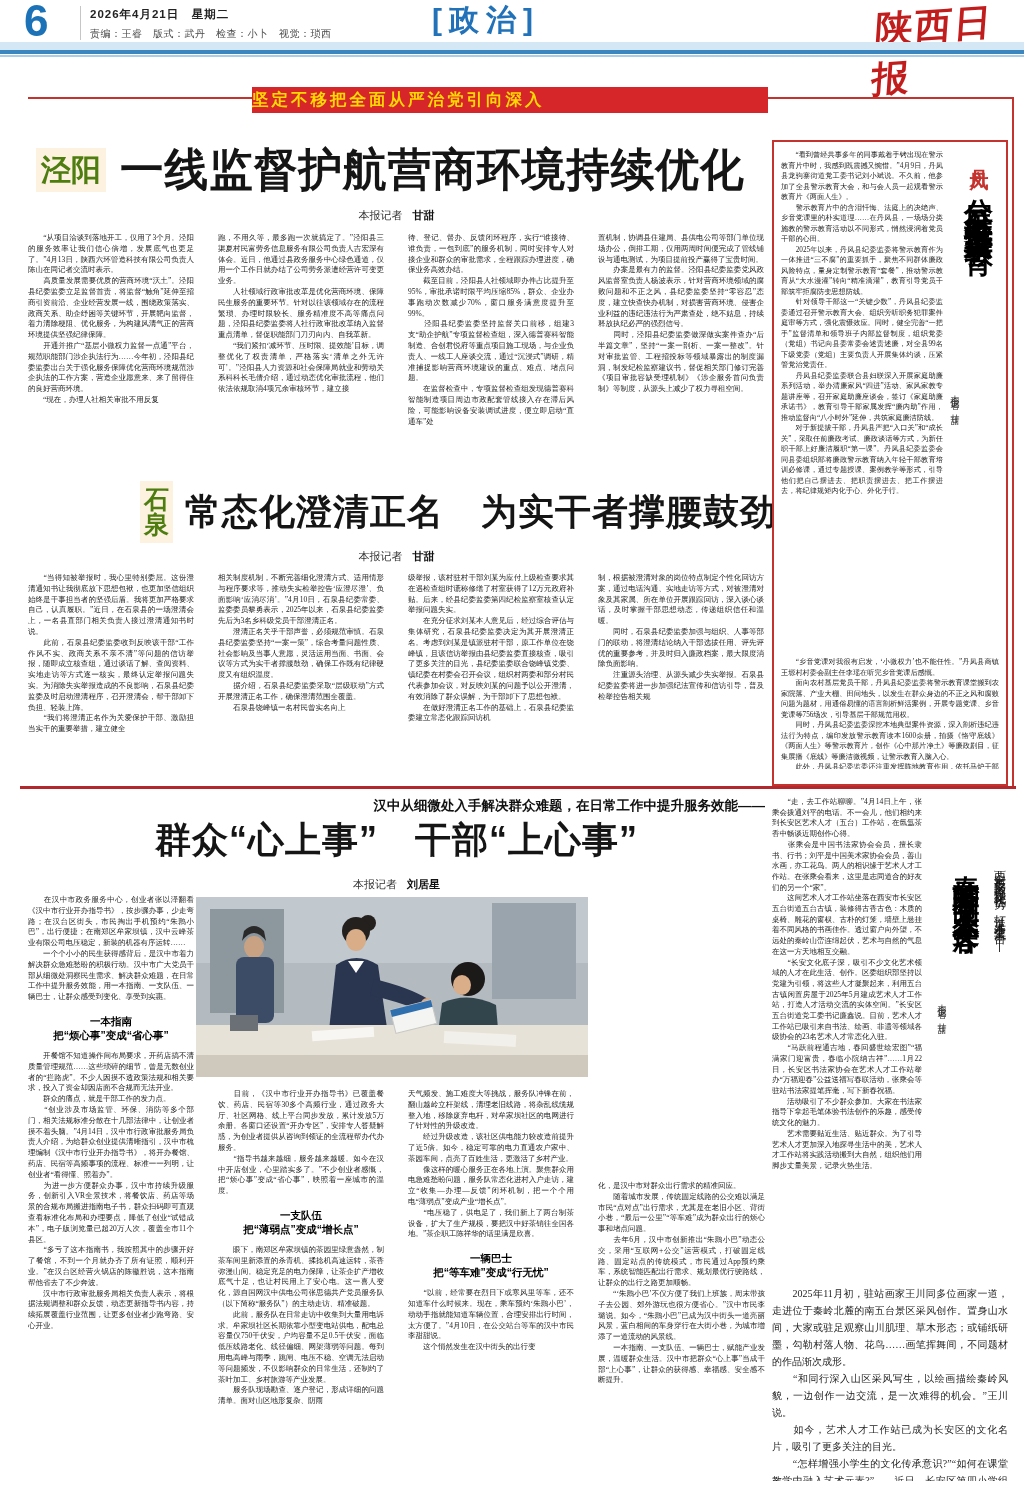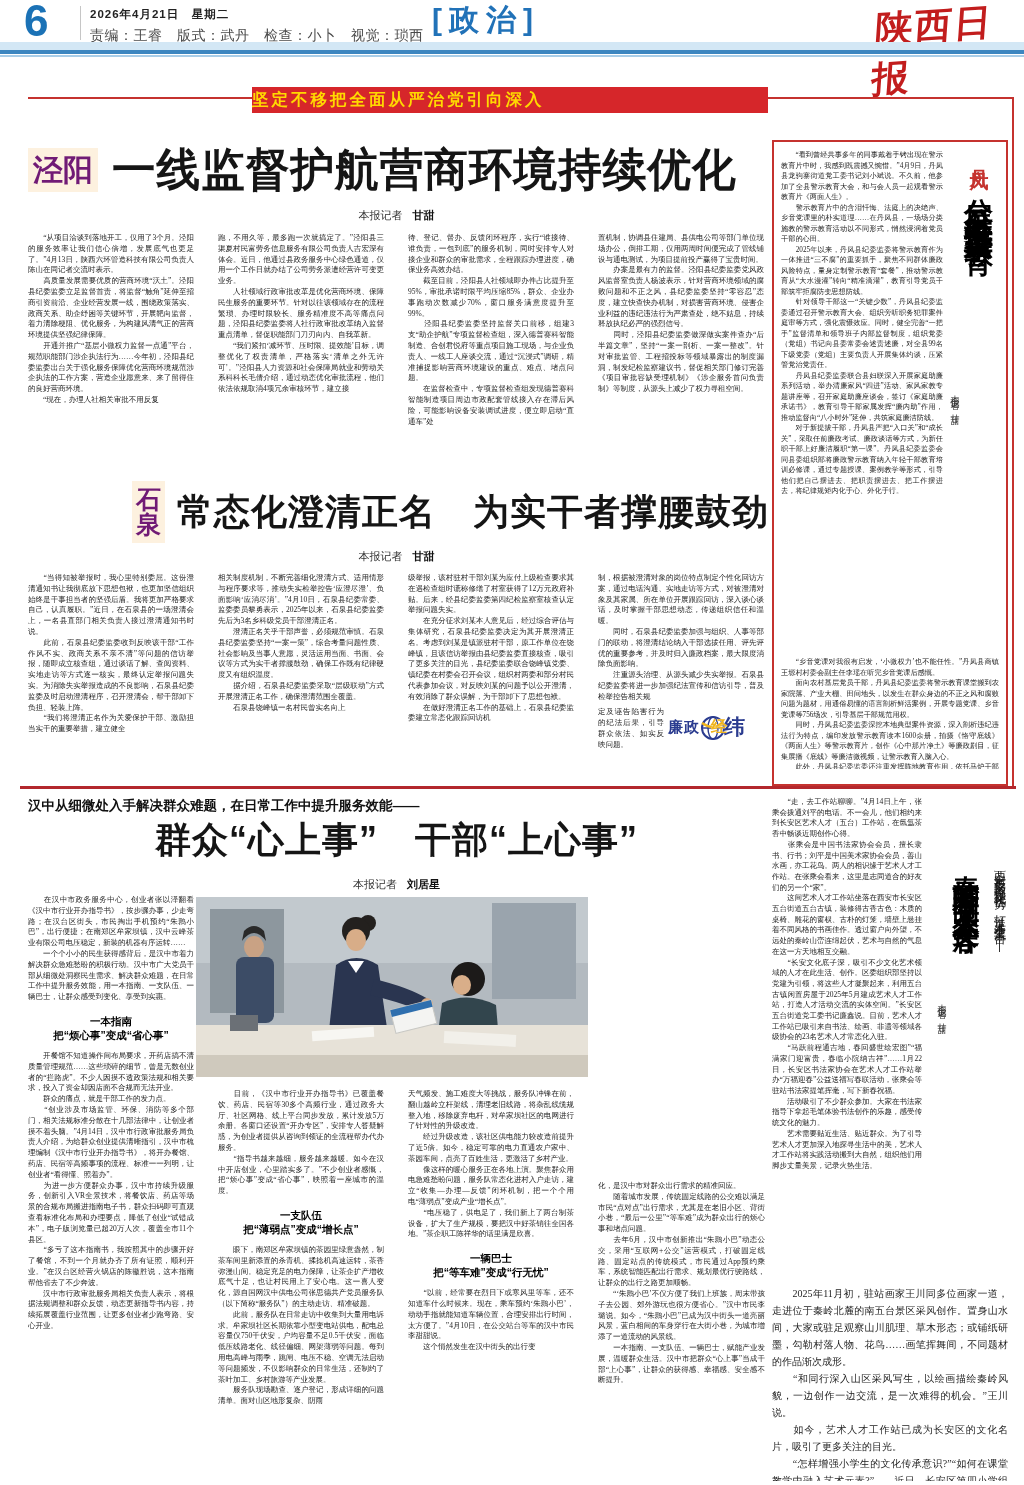--- a/index.html
+++ b/index.html
@@ -6,37 +6,37 @@
   .page{position:relative;width:1024px;height:1485px;background:#ffffff;overflow:hidden;
         font-family:"Liberation Sans",sans-serif;color:#151515;}
   .abs{position:absolute;}
   .serif{font-family:"Liberation Serif",serif;}
   .flow{white-space:pre-line;text-align:justify;}
   .bodytext{font-size:7.5px;line-height:10.8px;color:#1d1d1d;overflow:hidden;font-family:"Liberation Serif",serif;}
   
   .pagenum{left:24px;top:-4px;font-size:44px;font-weight:700;color:#1b72b6;}
   .hdr-div{left:80px;top:6px;width:1px;height:34px;background:#c6c6c6;}
   .hdr-date{left:90px;top:7px;font-size:11.5px;font-weight:700;color:#222;letter-spacing:1px;}
-  .hdr-credits{left:90px;top:27px;font-size:14px;color:#4a4a4a;letter-spacing:.5px;}
+  .hdr-credits{left:90px;top:27px;font-size:10px;color:#4a4a4a;letter-spacing:.5px;}
   .hdr-section{left:432px;top:0px;font-size:30px;color:#2172b8;font-weight:700;letter-spacing:7px;}
   .hdr-masthead{left:874px;top:0px;font-size:37px;color:#c21d1d;font-weight:900;letter-spacing:2px;
                 font-family:"Liberation Serif",serif;transform:skewX(-8deg) rotate(-4deg);}
   .band1{left:0;top:42px;width:1024px;height:8px;background:#d3e7f5;}
   .band2{left:0;top:50px;width:1024px;height:4px;background:#3c86c0;}
   .band3{left:0;top:55px;width:1024px;height:2px;background:#a8cde8;}
   
   .rule-top{left:28px;top:97px;width:986px;height:2px;background:#c5332f;}
   .rule-right{left:1012px;top:97px;width:2px;height:691px;background:#c5332f;}
   .rule-bottom{left:20px;top:786px;width:996px;height:3px;background:#b3282d;}
   
   .banner{left:252px;top:87px;width:516px;height:26px;background:#d6262a;display:flex;align-items:center;
           justify-content:flex-start;z-index:3;}
   .banner span{color:#ffd900;font-size:16.5px;font-weight:800;letter-spacing:3px;}
   
-  .tag{background:#fdf1df;color:#701a75;font-weight:900;line-height:1;display:inline-block;}
+  .tag{background:#fdf1df;color:#4d7c0f;font-weight:900;line-height:1;display:inline-block;margin-left:8px;}
   .byline{text-align:center;font-size:11px;color:#333;}
   .byline .bn{font-weight:700;margin-left:10px;color:#111;}
   .cols{display:flex;gap:24px;}
   .sub{font-weight:800;font-size:10.5px;text-align:center;line-height:14px;margin:11px 0 9px 0;
        white-space:pre-line;color:#000;font-family:"Liberation Sans",sans-serif;}
   
   .jy{left:28px;top:140px;width:737px;}
   .jy-head{display:flex;align-items:center;gap:14px;}
   .jy .tag{font-size:30px;padding:7px 5px;}
   .jy-title{font-size:45px;font-weight:900;letter-spacing:1px;transform:scaleX(.97);transform-origin:left;white-space:nowrap;}
@@ -64,21 +64,21 @@
   .df-top{display:flex;height:502px;}
   .df-ut{flex:1;font-size:7.2px;line-height:10.5px;}
   .df-vert{width:56px;position:relative;}
   .df-title{position:absolute;top:4px;right:0;writing-mode:vertical-rl;}
   .df-tag{color:#c5332f;font-size:19px;font-weight:900;letter-spacing:3px;margin-bottom:16px;}
   .df-tt{font-size:29px;font-weight:900;letter-spacing:5px;color:#000;}
   .df-byline{position:absolute;top:238px;right:38px;writing-mode:vertical-rl;font-size:9px;color:#333;letter-spacing:2px;}
   .df-lt{margin-top:5px;height:112px;font-size:7.2px;line-height:10.5px;}
   
   .hz{left:28px;top:797px;width:737px;height:686px;}
-  .hz-kicker{left:0;top:0;width:737px;text-align:left;font-size:13.5px;font-weight:600;color:#111;}
+  .hz-kicker{left:0;top:0;width:737px;text-align:right;font-size:13.5px;font-weight:600;color:#111;}
   .hz-title{left:0;top:19px;width:737px;text-align:center;font-size:36px;font-weight:900;letter-spacing:1px;}
   .hz-byline{left:0;top:80px;width:737px;}
   .hz-col1{left:0;top:98px;width:166px;height:588px;}
   .hz-photo{left:168px;top:100px;width:392px;height:180px;overflow:hidden;background:#aeb6bb;}
   .hz-cap{left:566px;top:100px;width:171px;height:274px;background:#fbeedd;box-sizing:border-box;
           padding:186px 12px 8px 12px;font-size:8.8px;line-height:13.2px;color:#222;}
   .hz-cap .credit{text-align:right;margin-top:3px;font-weight:700;}
   .hz-col2{left:190px;top:292px;width:166px;height:394px;}
   .hz-col3{left:380px;top:292px;width:166px;height:394px;}
   .hz-col4{left:570px;top:384px;width:167px;height:302px;}
@@ -157,34 +157,20 @@
 　　澄清正名关乎干部声誉，必须规范审慎。石泉县纪委监委坚持“一案一策”，综合考量问题性质、社会影响及当事人意愿，灵活运用当面、书面、会议等方式为实干者撑腰鼓劲，确保工作既有纪律硬度又有组织温度。
 　　据介绍，石泉县纪委监委采取“层级联动”方式开展澄清正名工作，确保澄清范围全覆盖。
 　　石泉县饶峰镇一名村民曾实名向上</div>
       <div class="col bodytext flow">级举报，该村驻村干部刘某为应付上级检查要求其在遇检查组时谎称修缮了村室获得了12万元政府补贴。后来，经县纪委监委第四纪检监察室核查认定举报问题失实。
 　　在充分征求刘某本人意见后，经过综合评估与集体研究，石泉县纪委监委决定为其开展澄清正名。考虑到刘某是镇派驻村干部，原工作单位在饶峰镇，且该信访举报由县纪委监委直接核查，吸引了更多关注的目光，县纪委监委联合饶峰镇党委、镇纪委在村委会召开会议，组织村两委和部分村民代表参加会议，对反映刘某的问题予以公开澄清，有效消除了群众误解，为干部卸下了思想包袱。
 　　在做好澄清正名工作的基础上，石泉县纪委监委建立常态化跟踪回访机</div>
       <div class="col bodytext">
         <div class="flow">制，根据被澄清对象的岗位特点制定个性化回访方案，通过电话沟通、实地走访等方式，对被澄清对象及其家属、所在单位开展跟踪回访，深入谈心谈话，及时掌握干部思想动态，传递组织信任和温暖。
 　　同时，石泉县纪委监委加强与组织、人事等部门的联动，将澄清结论纳入干部选拔任用、评先评优的重要参考，并及时归入廉政档案，最大限度消除负面影响。
 　　注重源头治理、从源头减少失实举报。石泉县纪委监委将进一步加强纪法宣传和信访引导，普及检举控告相关规</div>
-        <div class="sq-bottom">
-          <div class="sq-wrap flow">定及诬告陷害行为的纪法后果，引导群众依法、如实反映问题。</div>
-          <div class="lz-logo">
-            <span class="lz-blue">廉政</span>
-            <svg width="26" height="26" viewBox="0 0 26 26">
-              <circle cx="13" cy="13" r="11" fill="#ffffff" stroke="#2a3b8f" stroke-width="2"></circle>
-              <ellipse cx="13" cy="13" rx="5" ry="11" fill="none" stroke="#2a3b8f" stroke-width="1.4"></ellipse>
-              <line x1="2" y1="13" x2="24" y2="13" stroke="#2a3b8f" stroke-width="1.4"></line>
-              <path d="M2 8 Q13 16 24 8" fill="none" stroke="#f0b41c" stroke-width="2.4"></path>
-            </svg>
-            <span class="lz-yellow">经</span>
-            <span class="lz-blue lz-big">纬</span>
-          </div>
-        </div>
       </div>
     </div>
   </div>
 
   <div class="abs df">
     <div class="df-top">
       <div class="df-ut bodytext flow">　　“看到曾经共事多年的同事戴着手铐出现在警示教育片中时，我感到既震撼又惋惜。”4月9日，丹凤县龙驹寨街道党工委书记刘小斌说。不久前，他参加了全县警示教育大会，和与会人员一起观看警示教育片《两面人生》。
 　　警示教育片中的含泪忏悔、法庭上的决绝声、乡音党课里的朴实道理……在丹凤县，一场场分类施教的警示教育活动以不同形式，悄然浸润着党员干部的心田。
 　　2025年以来，丹凤县纪委监委将警示教育作为一体推进“三不腐”的重要抓手，聚焦不同群体廉政风险特点，量身定制警示教育“套餐”，推动警示教育从“大水漫灌”转向“精准滴灌”，教育引导党员干部筑牢拒腐防变思想防线。
 　　针对领导干部这一“关键少数”，丹凤县纪委监委通过召开警示教育大会、组织旁听职务犯罪案件庭审等方式，强化震慑效应。同时，健全完善“一把手”监督清单和领导班子内部监督制度，组织党委（党组）书记向县委常委会述责述廉，对全县99名下级党委（党组）主要负责人开展集体约谈，压紧管党治党责任。

